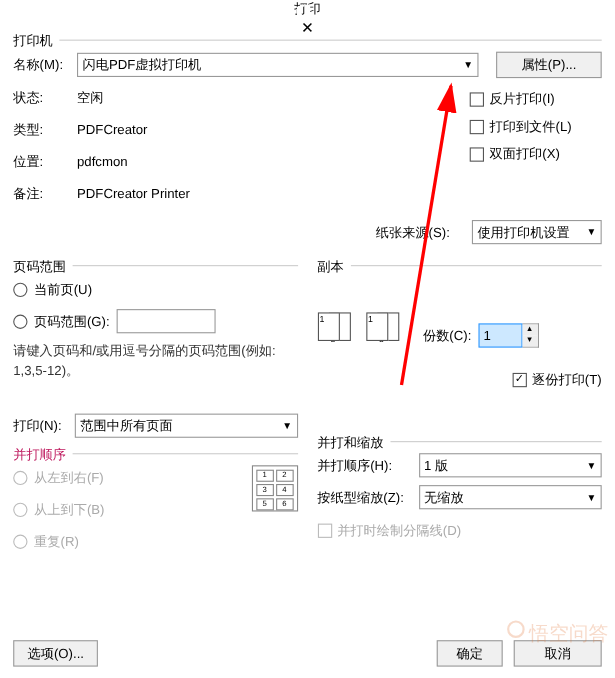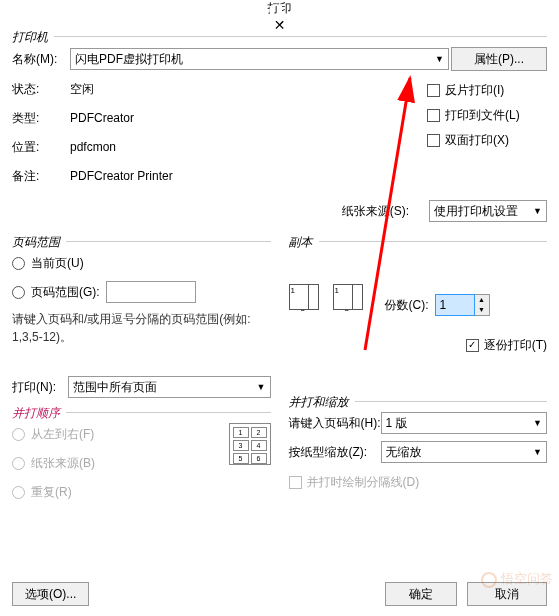--- a/index.html
+++ b/index.html
@@ -5,21 +5,21 @@
 * { box-sizing: border-box; margin: 0; padding: 0; }
 body { font-family: "Microsoft YaHei", sans-serif; font-size: 12px; background: #fff; width: 559px; height: 616px; position: relative; }
 .titlebar { height: 30px; display: flex; align-items: center; padding: 0 8px; flex-direction: column; }
 .titlebar .logo { width: 18px; height: 18px; background: #3399ff; border-radius: 3px; position: relative; margin-right: 8px; }
 .titlebar .logo::before { content: ""; position: absolute; left: 3px; top: 5px; width: 5px; height: 8px; border: 2px solid #fff; border-right: none; border-bottom: none; transform: skewY(-20deg); }
 .titlebar .logo::after { content: ""; position: absolute; right: 3px; top: 5px; width: 5px; height: 8px; border: 2px solid #fff; border-left: none; border-top: none; transform: skewY(-20deg); }
 .titlebar .title { flex: 1; }
 .titlebar .close { width: 30px; text-align: center; font-size: 14px; }
 .content { padding: 6px 12px; }
 fieldset { border: 1px solid #ccc; border-left: none; border-right: none; border-bottom: none; padding: 10px 0 6px; margin-bottom: 6px; position: relative; }
-fieldset > legend { position: absolute; top: -8px; left: 0; background: #fff; padding-right: 6px; font-style: italic; }
+fieldset > legend { position: absolute; top: -8px; left: 0; background: #fff; padding-right: 6px; }
 .row { display: flex; align-items: center; margin-bottom: 7px; min-height: 22px; }
 .row .label { width: 58px; }
 .row .value { flex: 1; }
 select, input[type="text"], .combo { border: 1px solid #999; height: 22px; padding: 1px 4px; background: #fff; font-family: inherit; font-size: 12px; }
 .combo { display: flex; align-items: center; justify-content: space-between; }
 .combo .arrow { font-size: 9px; }
 button { border: 1px solid #999; background: #f0f0f0; height: 24px; padding: 0 12px; font-family: inherit; font-size: 12px; cursor: pointer; }
 .btn-wide { width: 96px; }
 .checkbox { display: flex; align-items: center; gap: 5px; }
 .checkbox .box { width: 13px; height: 13px; border: 1px solid #555; display: flex; align-items: center; justify-content: center; font-size: 10px; line-height: 1; }
@@ -35,39 +35,39 @@
 .copies-icon .pg { position: absolute; width: 20px; height: 26px; border: 1px solid #555; background: #fff; font-size: 8px; padding: 1px; }
 .spin { display: flex; }
 .spin input { width: 40px; border: 1px solid #3399ff; color: #000; background: #cde8ff; }
 .spin .btns { display: flex; flex-direction: column; border: 1px solid #999; border-left: none; }
 .spin .btns span { width: 14px; height: 10px; font-size: 7px; text-align: center; line-height: 10px; background: #eee; }
 .thumb { border: 1px solid #888; width: 42px; height: 42px; display: grid; grid-template-columns: 1fr 1fr; grid-template-rows: 1fr 1fr 1fr; gap: 2px; padding: 3px; }
 .thumb span { border: 1px solid #888; font-size: 7px; text-align: center; line-height: 9px; }
 .footer { position: absolute; bottom: 10px; left: 12px; right: 12px; display: flex; }
 .footer .spacer { flex: 1; }
 .arrow-overlay { position: absolute; pointer-events: none; z-index: 10; }
-.watermark { position: absolute; right: 6px; bottom: 28px; opacity: 0.25; color: #e07030; font-size: 13px; display: flex; align-items: flex-end; gap: 4px; }
+.watermark { position: absolute; right: 6px; bottom: 28px; opacity: 0.25; color: #e07030; font-size: 18px; display: flex; align-items: flex-start; gap: 4px; }
 .watermark .wlogo { width: 16px; height: 16px; border: 2px solid #e07030; border-radius: 50%; }
 </style>
 </head>
 <body>
 
 <div class="titlebar">
   <div class="logo"></div>
   <div class="title">打印</div>
   <div class="close">✕</div>
 </div>
 
 <div class="content">
 
   <fieldset>
     <legend>打印机</legend>
     <div class="row">
       <div class="label">名称(M):</div>
-      <div class="combo" style="flex:1;margin-right:2px">
+      <div class="combo" style="flex:1;margin-right:16px">
         <span>闪电PDF虚拟打印机</span>
           <span class="arrow">▼</span>
       </div>
       <button class="btn-wide">属性(P)...</button>
     </div>
     <div style="display:flex">
       <div style="flex:1">
         <div class="row">
             <div class="label">状态:</div>
             <div class="value">空闲</div>
@@ -142,21 +142,21 @@
           <div style="flex:1">
             <div class="row">
                 <div class="radio disabled">
                   <span class="circ"></span>
                   <span>从左到右(F)</span>
                 </div>
               </div>
             <div class="row">
                 <div class="radio disabled">
                   <span class="circ"></span>
-                  <span>纸张来源(B)</span>
+                  <span>从上到下(B)</span>
                 </div>
               </div>
             <div class="row">
                 <div class="radio disabled">
                   <span class="circ"></span>
                   <span>重复(R)</span>
                 </div>
               </div>
           </div>
           <div class="thumb">
@@ -197,21 +197,21 @@
           <div class="checkbox">
               <span class="box">✓</span>
               <span>逐份打印(T)</span>
             </div>
         </div>
         <div style="height:18px"></div>
       </fieldset>
       <fieldset style="margin-top:14px">
         <legend>并打和缩放</legend>
         <div class="row">
-          <div style="width:92px">请键入页码和(H):</div>
+          <div style="width:92px">并打顺序(H):</div>
           <div class="combo" style="flex:1">
             <span>1 版</span>
               <span class="arrow">▼</span>
           </div>
         </div>
         <div class="row">
           <div style="width:92px">按纸型缩放(Z):</div>
           <div class="combo" style="flex:1">
             <span>无缩放</span>
               <span class="arrow">▼</span>
@@ -224,21 +224,21 @@
             </div>
         </div>
       </fieldset>
     </div>
   </div>
 </div>
 
 <div class="footer">
   <button>选项(O)...</button>
   <div class="spacer"></div>
-  <button style="margin-right:10px;width:72px">确定</button>
+  <button style="margin-right:10px;width:60px">确定</button>
   <button style="width:80px">取消</button>
 </div>
 
 <svg class="arrow-overlay" style="left:355px;top:70px" width="80" height="290">
   <defs>
       <marker id="ah" markerWidth="10" markerHeight="10" refX="8" refY="3" orient="auto">
         <path d="M0,0 L9,3 L0,6 Z" fill="#ff0000"></path>
       </marker>
     </defs>
   <line x1="10" y1="280" x2="55" y2="8" stroke="#ff0000" stroke-width="3" marker-end="url(#ah)"></line>

